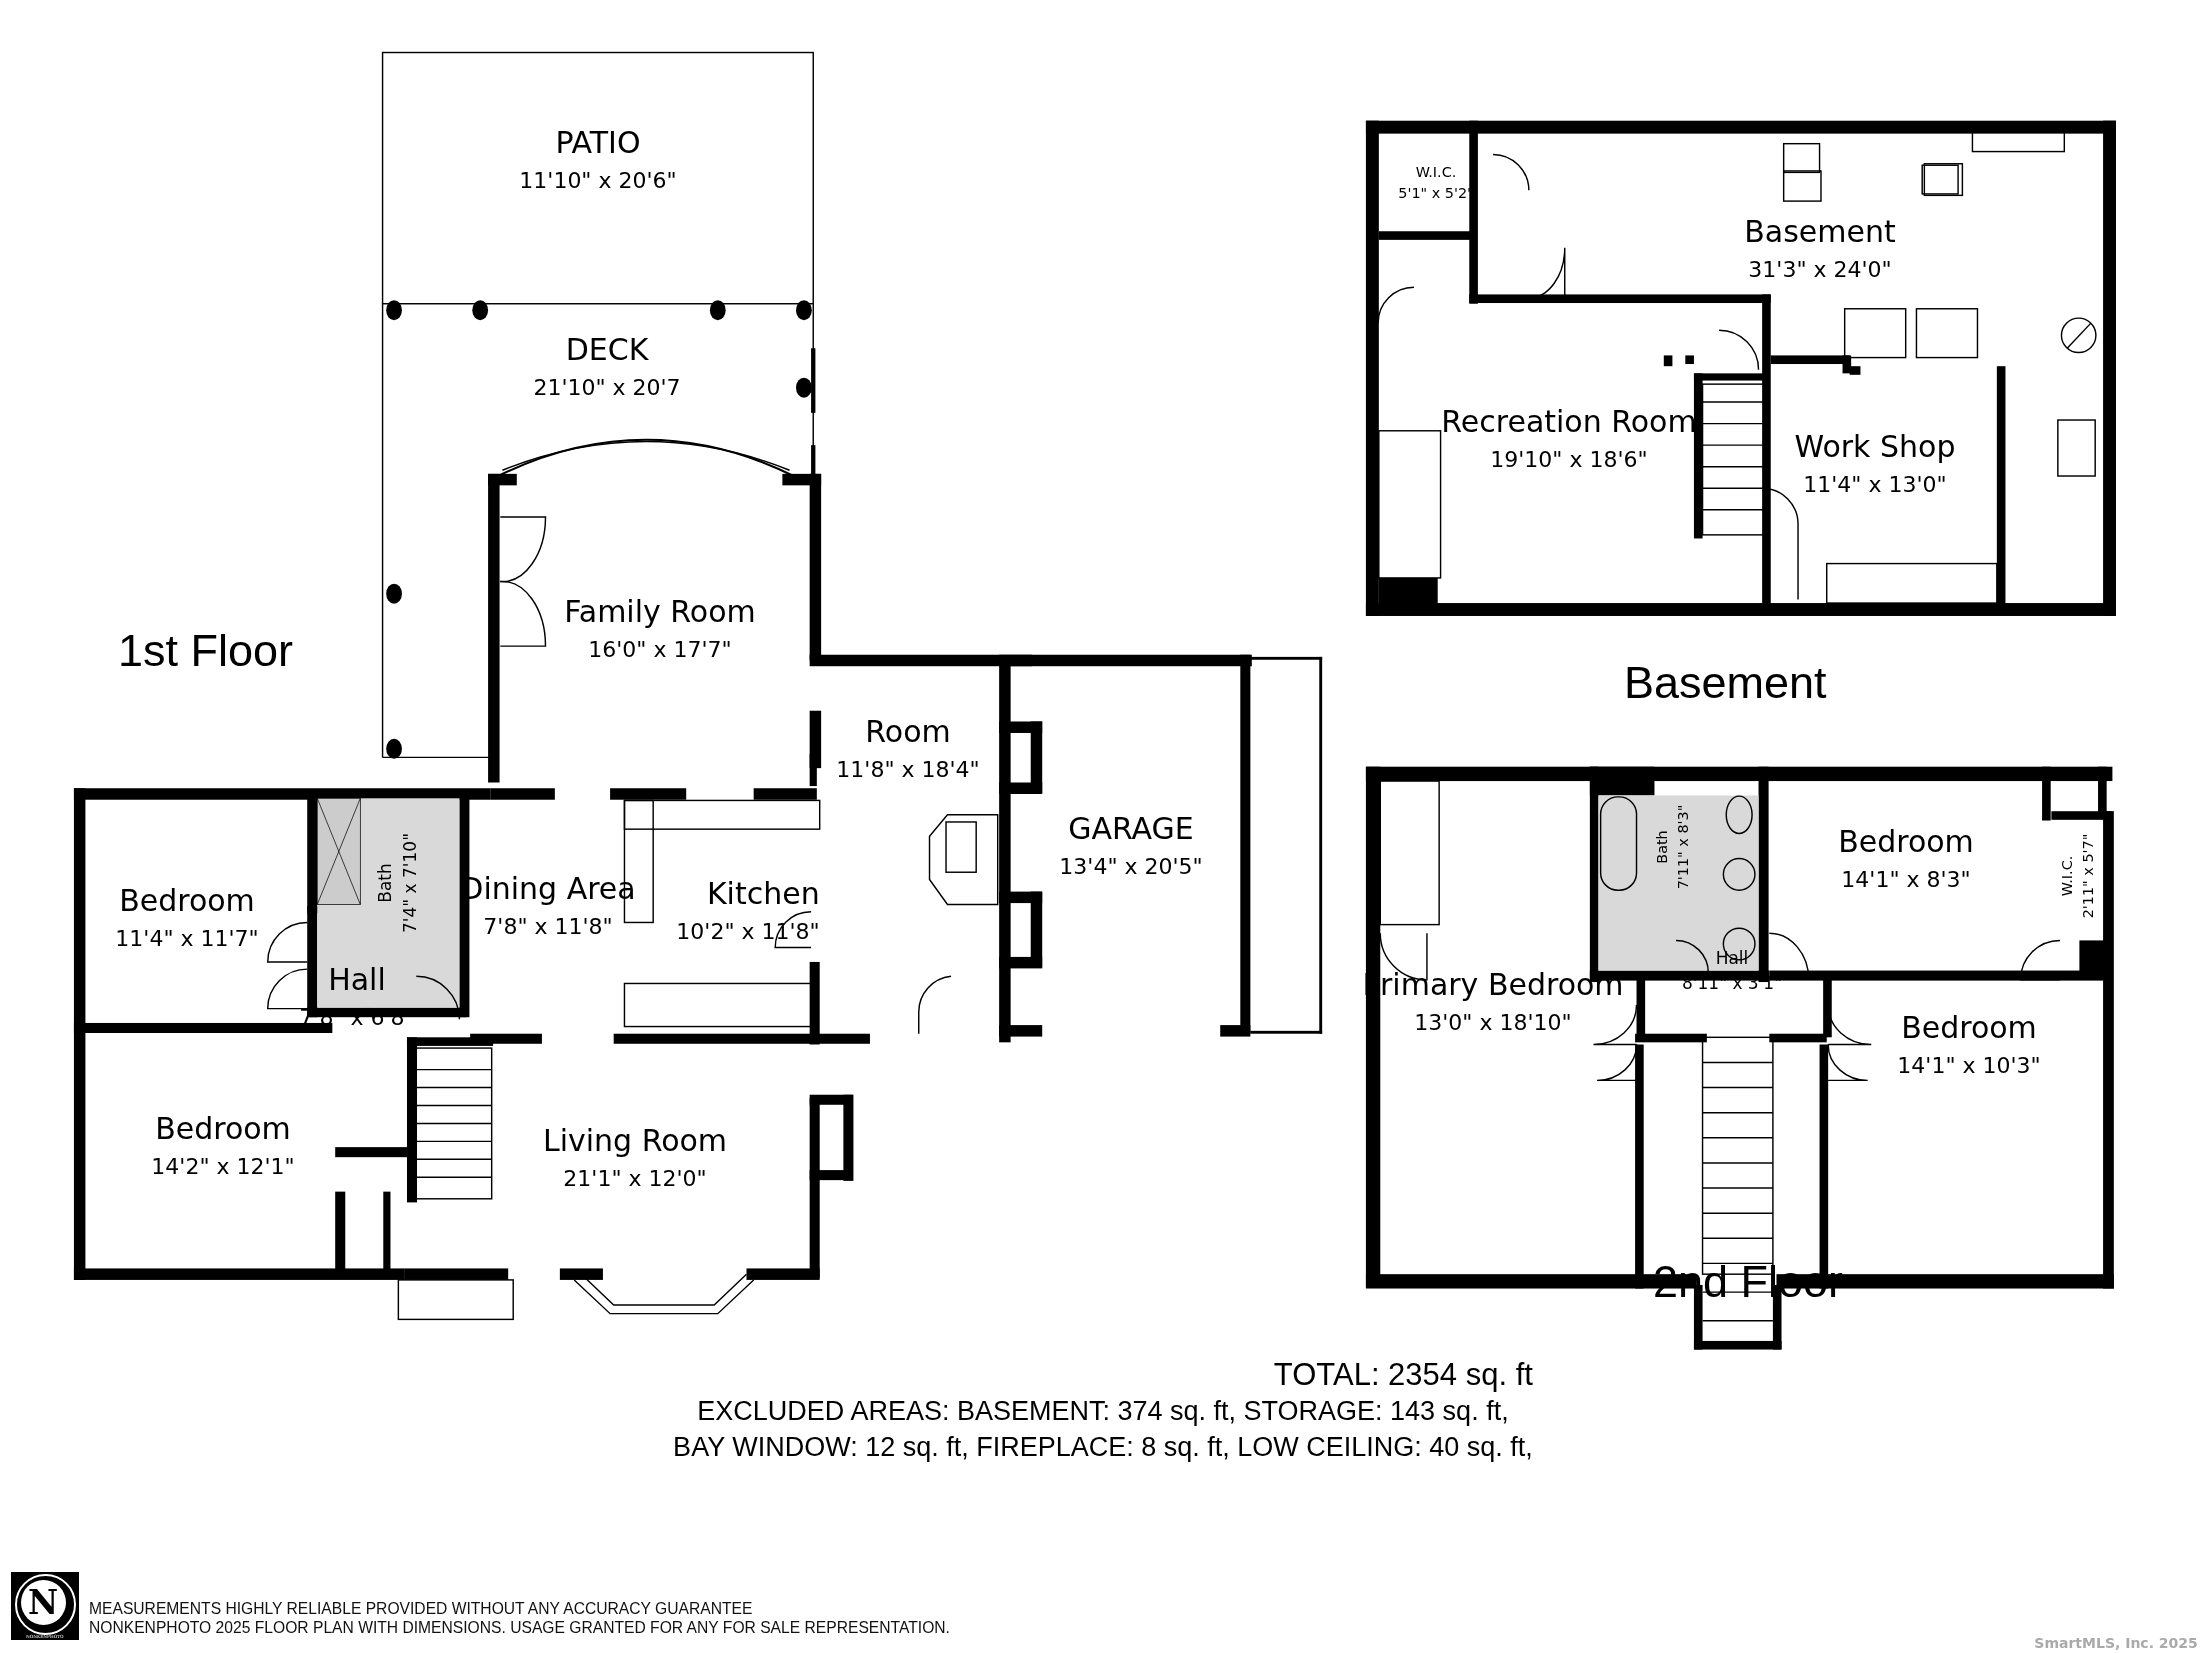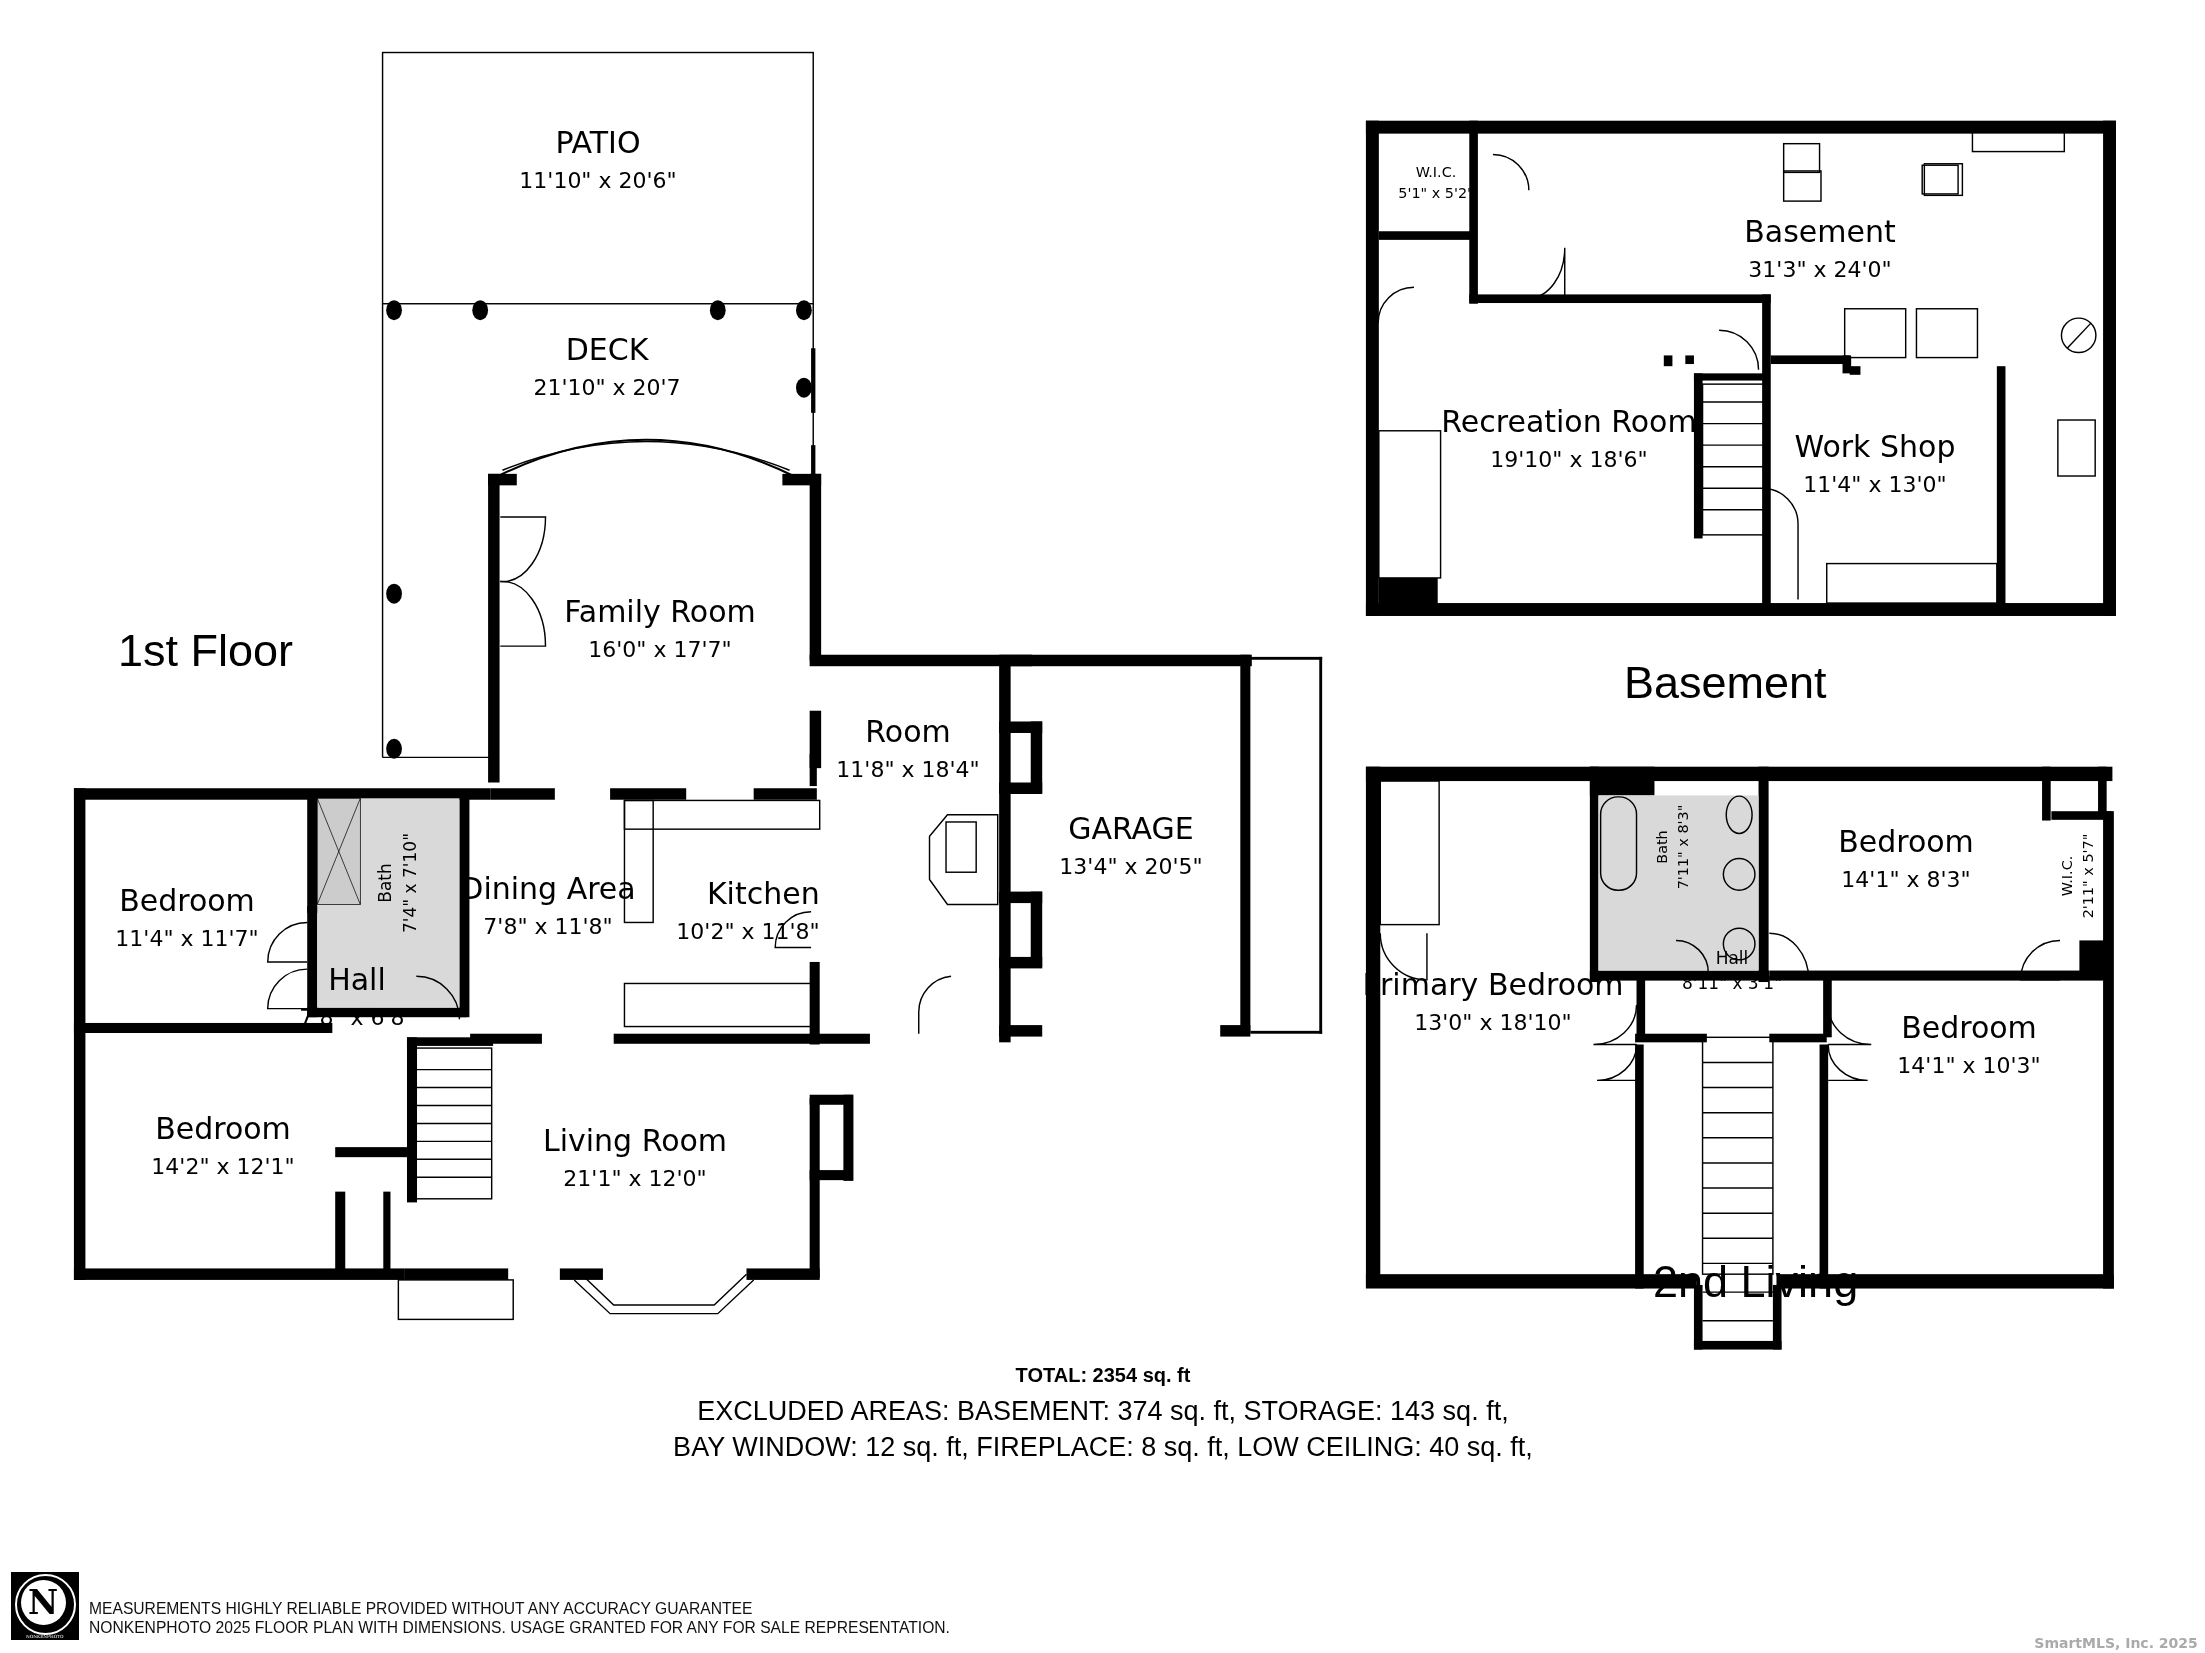--- a/index.html
+++ b/index.html
@@ -6,21 +6,21 @@
   body { width: 2205px; height: 1654px; position: relative; overflow: hidden; font-family: "DejaVu Sans", sans-serif; color: #000; }
   #plan { position: absolute; left: 0; top: 0; width: 2205px; height: 1654px; }
   .lbl { position: absolute; text-align: center; transform: translate(-50%, -50%); white-space: nowrap; line-height: 1.45; }
   .lbl .name { display: block; font-size: 30px; }
   .lbl .dim { display: block; font-size: 22px; }
   .lbl.sm .name, .lbl.sm .dim { font-size: 17px; }
   .lbl.xs .name, .lbl.xs .dim { font-size: 14.4px; }
   .lbl.rot { transform: translate(-50%, -50%) rotate(-90deg); }
   .floor-title { position: absolute; font-family: "Liberation Sans", sans-serif; font-size: 45px; white-space: nowrap; }
   .summary { position: absolute; left: 1103px; top: 1357px; transform: translateX(-50%); text-align: center; font-family: "Liberation Sans", sans-serif; font-size: 27px; line-height: 36px; white-space: nowrap; }
-  .summary .total { font-weight: bold; font-size: 20px; }
+  .summary .total { font-weight: normal; font-size: 31px; text-align: right; }
   .disclaimer { position: absolute; left: 89px; top: 1599px; font-family: "Liberation Sans", sans-serif; font-size: 17px; line-height: 19.4px; color: #111; transform: scaleX(0.92); transform-origin: left top; white-space: nowrap; }
   .logo { position: absolute; left: 10.8px; top: 1572px; width: 68px; height: 68px; background: #000; }
   .logo .ring { position: absolute; left: 4.3px; top: 2.2px; width: 57px; height: 57px; border: 2.2px solid #fff; border-radius: 50%; background: #000; }
   .logo .ring .inner { position: absolute; left: 3.6px; top: 3.6px; width: 45px; height: 45px; border-radius: 50%; background: #fff; text-align: center; font-family: "DejaVu Serif", serif; font-weight: bold; font-size: 33px; line-height: 45px; color: #000; }
   .logo .tag { position: absolute; left: 0; bottom: 1.4px; width: 68px; text-align: center; font-family: "DejaVu Serif", serif; font-size: 4.3px; color: #fff; }
   .watermark { position: absolute; right: 7.2px; top: 1635px; font-family: "DejaVu Sans", sans-serif; font-weight: bold; font-size: 14px; color: #aaaaaa; }
 </style>
 </head>
 <body>
 
@@ -242,21 +242,21 @@
     <path d="M 2547 1400 A 60 55 0 0 0 2607 1455 L 2547 1455"></path>
     <path d="M 2547 1455 A 55 50 0 0 0 2602 1505 L 2547 1505"></path>
     <path d="M 2465 1300 A 55 65 0 0 1 2520 1365"></path>
     <path d="M 2870 1310 A 55 55 0 0 0 2815 1365 L 2870 1365"></path>
     <path d="M 2335 1310 A 45 45 0 0 1 2380 1355"></path>
   </g>
 </svg>
 
 <div class="floor-title" style="left:118px; top:625px;">1st Floor</div>
 <div class="floor-title" style="left:1624px; top:657px;">Basement</div>
-<div class="floor-title" style="left:1653px; top:1256px;">2nd Living</div>
+<div class="floor-title" style="left:1653px; top:1256px;">2nd Floor</div>
 
 <div class="lbl" style="left:598px; top:159px;">
   <span class="name">PATIO</span>
   <span class="dim">11'10" x 20'6"</span>
 </div>
 <div class="lbl" style="left:607px; top:366px;">
   <span class="name">DECK</span>
   <span class="dim">21'10" x 20'7</span>
 </div>
 <div class="lbl" style="left:660px; top:628px;">

